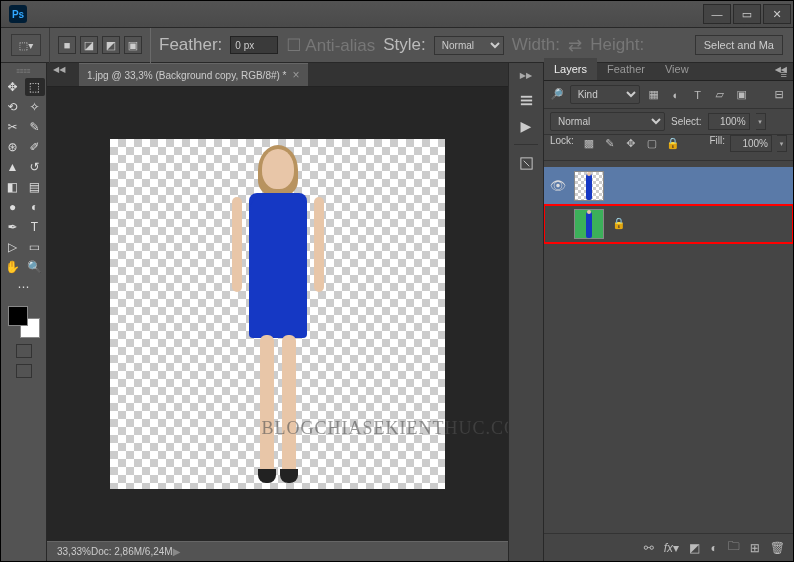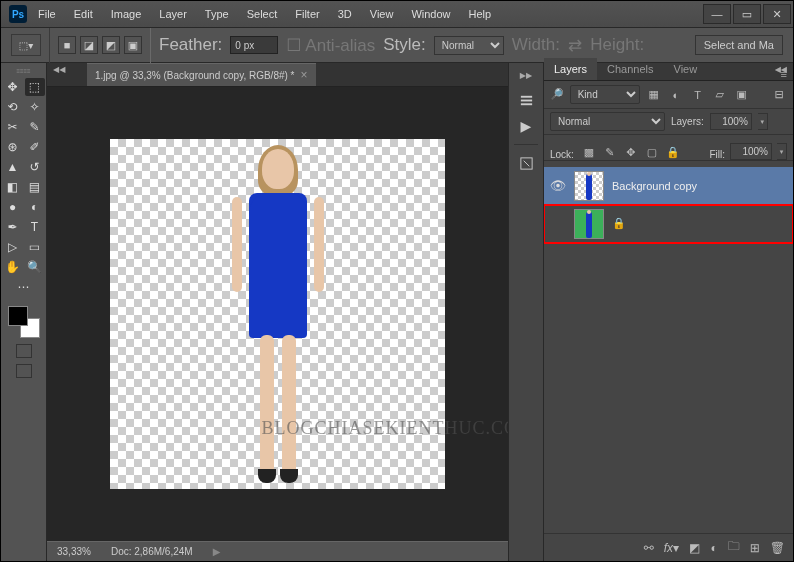--- a/index.html
+++ b/index.html
@@ -25,39 +25,39 @@
 .tool-handle{width:40px;height:8px;display:flex;align-items:center;justify-content:center;font-size:6px;color:#888;margin-bottom:3px}
 .tool-row{display:flex;gap:2px;margin-bottom:2px}
 .tool{width:20px;height:18px;display:flex;align-items:center;justify-content:center;font-size:12px;color:#ddd;cursor:pointer;border-radius:2px}
 .tool.selected{background:#2a2a2a}
 .color-swatches{margin-top:8px;position:relative;width:32px;height:32px}
 .fg-color{position:absolute;top:0;left:0;width:20px;height:20px;background:#000;border:1px solid #888;z-index:2}
 .bg-color{position:absolute;bottom:0;right:0;width:20px;height:20px;background:#fff;border:1px solid #888}
 .qmask{display:flex;gap:3px;margin-top:6px}
 .qmask-btn{width:16px;height:14px;border:1px solid #333;background:#535353}
 .canvas-area{flex:1;background:#333;display:flex;flex-direction:column}
-.doc-tabs{height:24px;background:#333;display:flex;align-items:end;padding-left:40px;border-bottom:1px solid #222}
+.doc-tabs{height:24px;background:#333;display:flex;align-items:end;padding-left:32px;border-bottom:1px solid #222}
 .doc-collapse{position:absolute;left:52px;top:64px;width:12px;height:12px;color:#aaa;font-size:8px}
 .doc-tab{background:#535353;padding:4px 8px;font-size:10px;color:#ccc;border-top:1px solid #666;display:flex;align-items:center;gap:6px}
 .doc-tab .close{color:#999;font-size:12px;cursor:pointer}
 .canvas-viewport{flex:1;background:#262626;display:flex;align-items:center;justify-content:center;position:relative;overflow:hidden}
 .canvas{width:335px;height:350px;position:relative;background-image:repeating-conic-gradient(#ccc 0 25%,#fff 0 50%);background-size:16px 16px}
 .person{position:absolute;left:50%;transform:translateX(-50%);top:0;width:120px;height:345px}
 .head{position:absolute;top:10px;left:50%;transform:translateX(-50%);width:32px;height:40px;background:#e8c6a8;border-radius:50% 50% 45% 45%}
 .hair{position:absolute;top:6px;left:50%;transform:translateX(-50%);width:40px;height:50px;background:#b8935f;border-radius:50% 50% 30% 30%}
 .dress{position:absolute;top:54px;left:50%;transform:translateX(-50%);width:58px;height:145px;background:#1538c4;border-radius:8px 8px 4px 4px}
 .dress::before{content:'';position:absolute;top:0;left:0;right:0;height:40px;background:#1538c4;border-radius:20px 20px 0 0}
 .arm-l{position:absolute;top:58px;left:14px;width:10px;height:95px;background:#e8c6a8;border-radius:5px}
 .arm-r{position:absolute;top:58px;right:14px;width:10px;height:95px;background:#e8c6a8;border-radius:5px}
 .leg-l{position:absolute;top:196px;left:42px;width:14px;height:140px;background:#e8c6a8;border-radius:6px}
 .leg-r{position:absolute;top:196px;right:42px;width:14px;height:140px;background:#e8c6a8;border-radius:6px}
 .shoe-l{position:absolute;top:330px;left:40px;width:18px;height:14px;background:#222;border-radius:0 0 8px 8px}
 .shoe-r{position:absolute;top:330px;right:40px;width:18px;height:14px;background:#222;border-radius:0 0 8px 8px}
 .watermark{position:absolute;bottom:50px;right:-90px;color:rgba(80,80,80,0.6);font-size:18px;font-family:Georgia,serif;letter-spacing:1px}
-.statusbar{height:20px;background:#535353;border-top:1px solid #666;display:flex;align-items:center;padding:0 10px;gap:20px;font-size:10px;color:#ccc}
+.statusbar{height:20px;background:#535353;border-top:1px solid #666;display:flex;align-items:center;padding:0 10px;font-size:10px;color:#ccc}
 .status-arrow{color:#888}
 .right-dock{width:285px;background:#454545;display:flex}
 .mini-icons{width:36px;background:#454545;border-right:1px solid #282828;border-left:1px solid #282828;padding-top:8px;display:flex;flex-direction:column;align-items:center;gap:2px}
 .mini-collapse{font-size:8px;color:#aaa;margin-bottom:6px}
 .mini-icon{width:24px;height:24px;display:flex;align-items:center;justify-content:center;color:#ccc;font-size:14px;cursor:pointer}
 .mini-sep{width:24px;height:1px;background:#333;margin:4px 0}
 .panels{flex:1;display:flex;flex-direction:column}
 .panel-tabs{height:18px;background:#383838;display:flex;align-items:flex-end;border-bottom:1px solid #222;position:relative}
 .panel-collapse{position:absolute;right:6px;top:2px;font-size:8px;color:#aaa}
 .panel-tab{padding:5px 10px;font-size:11px;color:#999;cursor:pointer}
@@ -65,21 +65,21 @@
 .panel-tab-menu{margin-left:auto;padding:0 6px;color:#aaa}
 .layers-panel{flex:1;background:#454545;display:flex;flex-direction:column}
 .layers-filter{height:28px;display:flex;align-items:center;padding:0 6px;gap:6px;border-bottom:1px solid #333}
 .filter-select{height:19px;width:70px;background:#454545;border:1px solid #333;color:#ccc;font-size:10px;padding:0 3px;border-radius:2px}
 .filter-icon{width:16px;height:16px;display:flex;align-items:center;justify-content:center;color:#bbb;font-size:11px;cursor:pointer}
 .layers-blend{height:26px;display:flex;align-items:center;padding:0 6px;gap:6px;border-bottom:1px solid #333}
 .blend-select{flex:1;height:19px;background:#454545;border:1px solid #333;color:#ccc;font-size:10px;padding:0 3px;border-radius:2px;max-width:115px}
 .opacity-label{font-size:10px;color:#ccc}
 .opacity-val{width:42px;height:17px;background:#454545;border:1px solid #333;color:#ccc;font-size:10px;padding:0 3px;text-align:right}
 .opacity-dd{width:10px;height:17px;border:1px solid #333;border-left:none;display:flex;align-items:center;justify-content:center;font-size:7px;color:#aaa}
-.layers-lock{height:26px;display:flex;align-items:flex-end;padding:0 6px;gap:5px;border-bottom:1px solid #333}
+.layers-lock{height:26px;display:flex;align-items:flex-start;padding:0 6px;gap:5px;border-bottom:1px solid #333}
 .lock-label{font-size:10px;color:#ccc;margin-right:2px}
 .lock-icon{width:16px;height:16px;display:flex;align-items:center;justify-content:center;color:#bbb;font-size:11px;cursor:pointer}
 .layer-list{flex:1;overflow:auto;padding-top:6px}
 .layer-row{height:38px;display:flex;align-items:center;padding:0 6px;gap:8px;border-bottom:1px solid #3a3a3a;position:relative}
 .layer-row.selected{background:#5a7aa8}
 .layer-row.highlighted{outline:2px solid #ff0000;outline-offset:-1px}
 .vis-toggle{width:16px;height:16px;display:flex;align-items:center;justify-content:center;color:#ddd;font-size:13px}
 .thumb{width:30px;height:30px;border:1px solid #888;background:#fff;position:relative;flex-shrink:0}
 .thumb-checker{background-image:repeating-conic-gradient(#ccc 0 25%,#fff 0 50%);background-size:6px 6px;position:absolute;inset:0}
 .thumb-green{background:#3cb05a;position:absolute;inset:0}
@@ -90,33 +90,20 @@
 .layer-lock-icon{color:#ccc;font-size:11px;margin-right:4px}
 .layers-footer{height:28px;border-top:1px solid #333;display:flex;align-items:center;justify-content:flex-end;padding:0 8px;gap:10px}
 .footer-icon{color:#bbb;font-size:12px;cursor:pointer}
 </style>
 </head>
 <body>
 
 <div class="window">
   <div class="titlebar">
     <div class="ps-logo">Ps</div>
-    <div class="menu-items">
-      <span>File</span>
-      <span>Edit</span>
-      <span>Image</span>
-      <span>Layer</span>
-      <span>Type</span>
-      <span>Select</span>
-      <span>Filter</span>
-      <span>3D</span>
-      <span>View</span>
-      <span>Window</span>
-      <span>Help</span>
-    </div>
     <div class="win-controls">
       <div class="win-btn">—</div>
       <div class="win-btn">▭</div>
       <div class="win-btn">✕</div>
     </div>
   </div>
 
   <div class="optionsbar">
     <div class="tool-preset">⬚▾</div>
     <div class="opt-group">
@@ -240,39 +227,39 @@
         <div class="mini-icon">
             <svg width="15" height="15" viewBox="0 0 16 16">
               <rect x="2" y="2" width="12" height="12" fill="none" stroke="#ccc"></rect>
               <path d="M5 5 L11 11" stroke="#ccc"></path>
             </svg>
           </div>
       </div>
       <div class="panels">
         <div class="panel-tabs">
           <div class="panel-tab active">Layers</div>
-          <div class="panel-tab">Channels</div>
+          <div class="panel-tab">Feather</div>
           <div class="panel-tab">View</div>
           <div class="panel-collapse">◀◀</div>
           <div class="panel-tab-menu">≡</div>
         </div>
         <div class="layers-panel">
           <div class="layers-filter">
             <span>🔎</span>
             <select class="filter-select"><option>Kind</option></select>
             <span class="filter-icon">▦</span>
             <span class="filter-icon">◐</span>
             <span class="filter-icon">T</span>
             <span class="filter-icon">▱</span>
             <span class="filter-icon">▣</span>
             <span class="filter-icon" style="margin-left:auto">⊟</span>
           </div>
           <div class="layers-blend">
             <select class="blend-select"><option>Normal</option></select>
-            <span class="opacity-label">Layers:</span>
+            <span class="opacity-label">Select:</span>
             <input class="opacity-val" value="100%" style="">
             <span class="opacity-dd">▾</span>
           </div>
           <div class="layers-lock">
             <span class="lock-label">Lock:</span>
             <span class="lock-icon">▩</span>
             <span class="lock-icon">✎</span>
             <span class="lock-icon">✥</span>
             <span class="lock-icon">▢</span>
             <span class="lock-icon">🔒</span>
@@ -280,21 +267,20 @@
             <input class="opacity-val" value="100%" style="">
             <span class="opacity-dd">▾</span>
           </div>
           <div class="layer-list">
             <div class="layer-row selected">
               <span class="vis-toggle">👁</span>
               <div class="thumb">
                   <div class="thumb-checker"></div>
                   <div class="thumb-person"></div>
                 </div>
-              <span class="layer-name">Background copy</span>
             </div>
             <div class="layer-row highlighted">
               <span class="vis-toggle"></span>
               <div class="thumb">
                   <div class="thumb-green"></div>
                   <div class="thumb-person"></div>
                 </div>
               <span class="layer-lock-icon">🔒</span>
             </div>
           </div>

